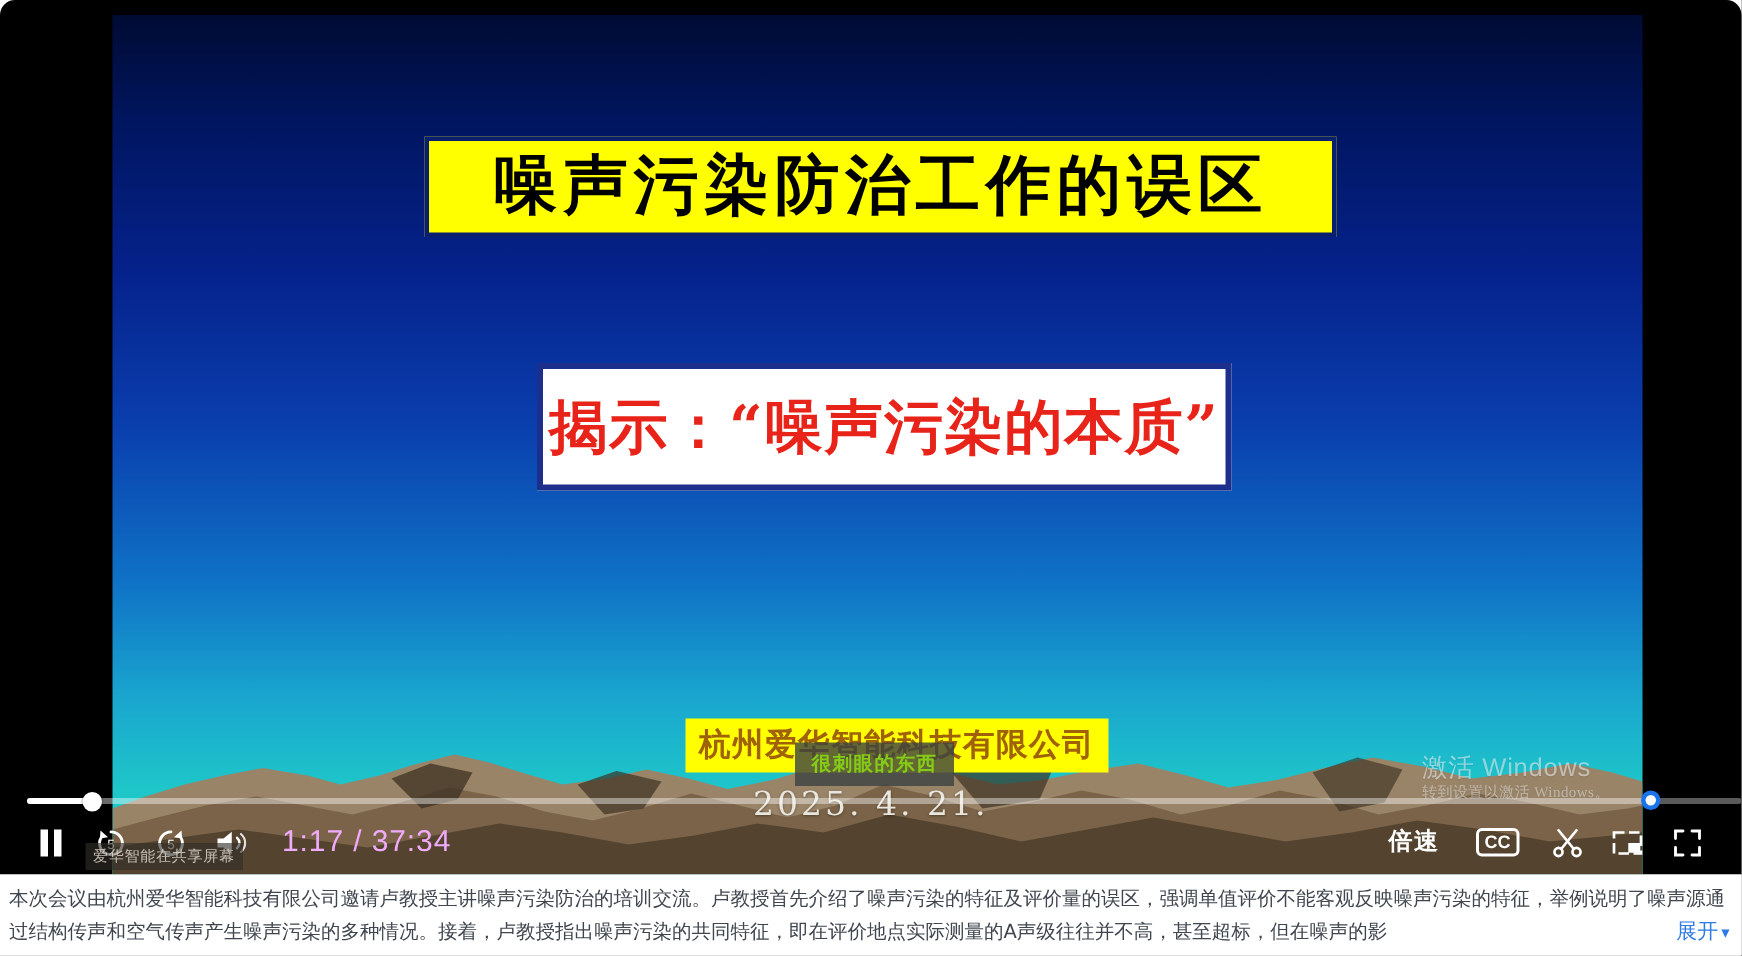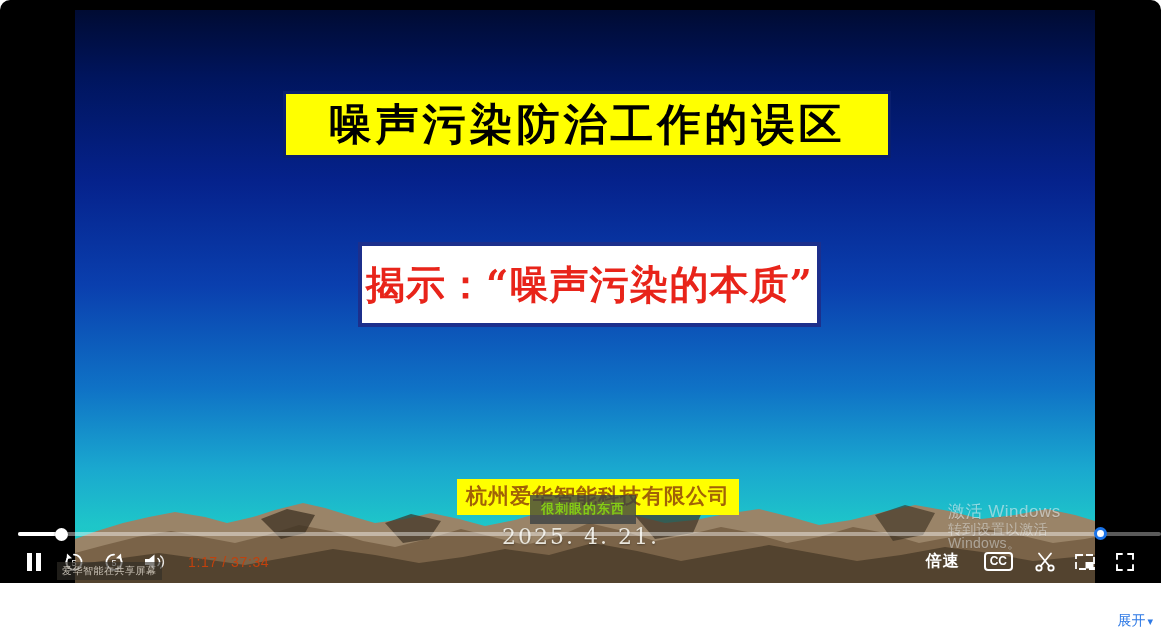--- a/index.html
+++ b/index.html
@@ -88,21 +88,21 @@
 
   
   .win-wm {
     position: absolute; left: 845px; top: 492px;
     text-align: left; color: rgba(240,248,252,.55);
     text-shadow: 0 1px 1px rgba(0,0,0,.10);
     pointer-events: none;
     margin-left: 28px;
   }
   .win-wm .l1 { font-size: 17px; letter-spacing: .5px; line-height: 20px; }
-  .win-wm .l2 { font-size: 14px; letter-spacing: .3px; line-height: 14px; opacity: .82; }
+  .win-wm .l2 { font-size: 10px; letter-spacing: .3px; line-height: 14px; opacity: .82; font-family: Liberation Serif, serif; }
 
   
   .tooltip {
     position: absolute; left: 530px; top: 495px;
     background: rgba(60,66,66,.80);
     color: #84cc16; font-size: 13px; font-weight: 700;
     padding: 5px 11px 6px 11px; letter-spacing: 1px;
     white-space: nowrap;
   }
 
@@ -141,21 +141,21 @@
     position: absolute; left: 0; top: 540px; width: 1161px; height: 43px;
     display: flex; align-items: center;
   }
   .ctl-left { display: flex; align-items: center; gap: 0; padding-left: 14px; }
   .ctl-right { margin-left: auto; display: flex; align-items: center; gap: 0; padding-right: 16px; }
   .ctl-btn {
     width: 40px; height: 40px; display: flex; align-items: center; justify-content: center;
     cursor: pointer; color: #ffffff;
   }
   .time-label {
-    color: #c2410c; font-size: 14px; letter-spacing: .6px;
+    color: #f0abfc; font-size: 20px; letter-spacing: .6px;
     margin-left: 14px; white-space: nowrap;
   }
   .speed-btn {
     color: #ffffff; font-size: 16px; font-weight: 700; letter-spacing: 1px;
     padding: 0 12px; cursor: pointer; white-space: nowrap;
   }
   .cc-btn {
     border: 2px solid #ffffff; border-radius: 4px;
     color: #ffffff; font-size: 12px; font-weight: 700;
     padding: 1px 4px; line-height: 13px; margin: 0 12px; cursor: pointer;
@@ -306,16 +306,17 @@
           <path d="M9 20 L4 20 L4 15" fill="none" stroke="#fff" stroke-width="1.9" stroke-linecap="round"></path>
         </svg>
       </div>
     </div>
   </div>
 
   <div class="share-wm">爱华智能在共享屏幕</div>
 </div>
 
 <div class="desc">
+  <p><span>本次会议由杭州爱华智能科技有限公司邀请卢教授主讲噪声污染防治的培训交流。卢教授首先介绍了噪声污染的特征及评价量的误区，强调单值评价不能客观反映噪声污染的特征，举例</span><span>说明了噪声源通过结构传声和空气传声产生噪声污染的多种情况。接着，卢教授指出噪声污染的共同特征，即在评价地点实际测量的A声级往往并不高，甚至超标，但在噪声的影</span></p>
   <div class="expand-btn">
     <span>展开</span><span class="chev">▾</span>
   </div>
 </div>
 
 </body></html>

